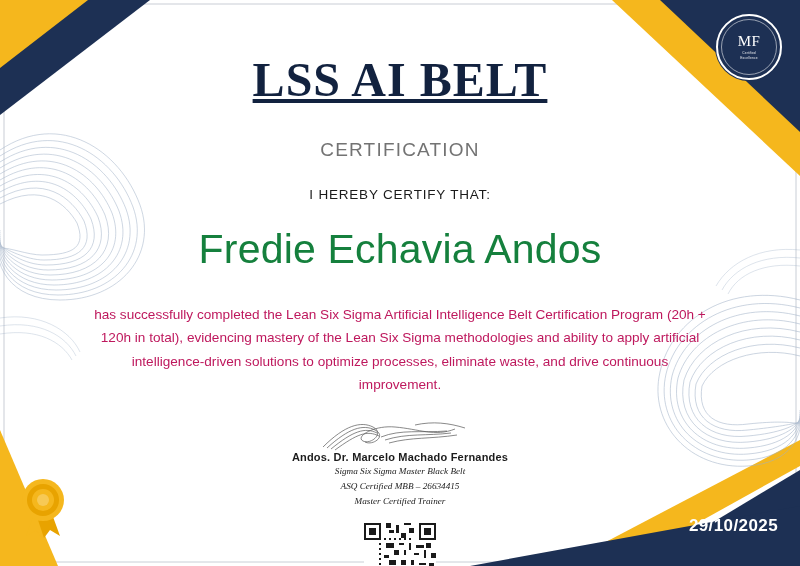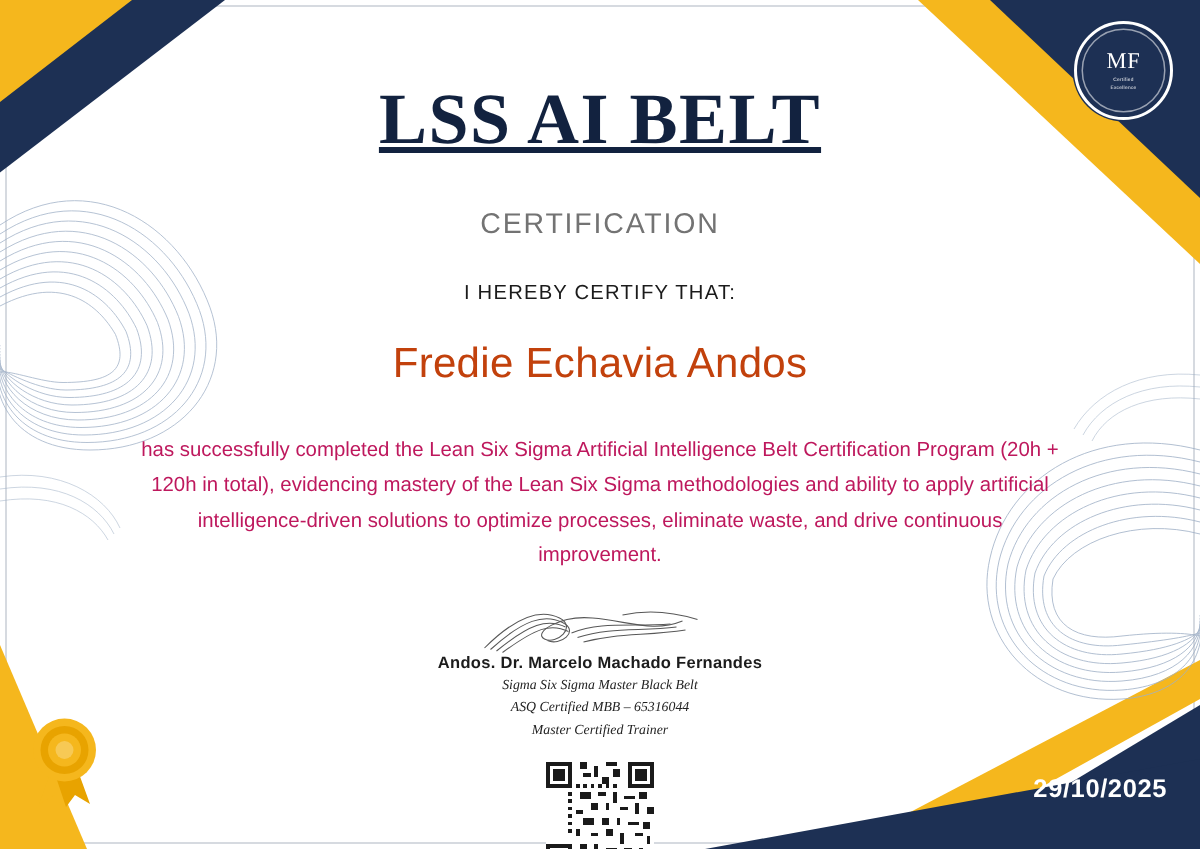--- a/index.html
+++ b/index.html
@@ -107,22 +107,22 @@
   }
   .certify-line {
     margin-top: 26px;
     font-size: 13.5px;
     font-weight: normal;
     letter-spacing: 0.8px;
     color: #1b1b1b;
   }
   .recipient {
     margin-top: 24px;
-    font-size: 28px;
-    color: #c2410c;
+    font-size: 41px;
+    color: #15803d;
     letter-spacing: 0.2px;
   }
   .body-text {
     margin: 30px auto 0 auto;
     width: 620px;
     font-size: 13.6px;
     line-height: 1.72;
     color: #be185d;
   }
 
@@ -270,21 +270,21 @@
           <path d="M16,30 C38,12 50,8 62,14"></path>
           <path d="M20,31 C42,15 52,11 64,17"></path>
           <path d="M66,18 C86,10 106,14 132,12"></path>
           <path d="M70,21 C92,14 112,17 136,14"></path>
           <path d="M74,24 C96,18 116,20 142,16"></path>
           <path d="M100,6 C118,2 134,4 150,9"></path>
         </g>
       </svg>
       <div class="sign-name">Andos. Dr. Marcelo Machado Fernandes</div>
       <div class="sign-role">Sigma Six Sigma Master Black Belt</div>
-      <div class="sign-role">ASQ Certified MBB – 65316044</div>
+      <div class="sign-role">ASQ Certified MBB – 26634415</div>
       <div class="sign-role">Master Certified Trainer</div>
     </div>
 
     
     <svg class="qr" viewBox="0 0 29 29" shape-rendering="crispEdges">
       <rect width="29" height="29" fill="#ffffff"></rect>
       <g fill="#1a1a1a">
 
         <rect x="0" y="0" width="7" height="1"></rect>
           <rect x="0" y="6" width="7" height="1"></rect>

